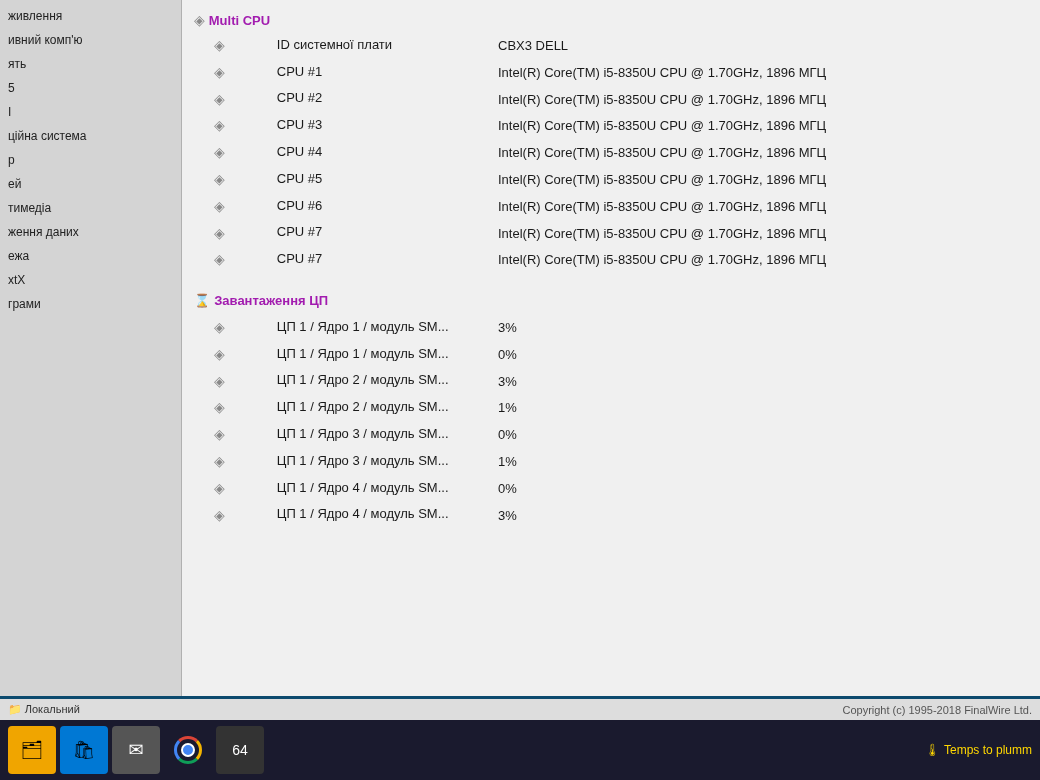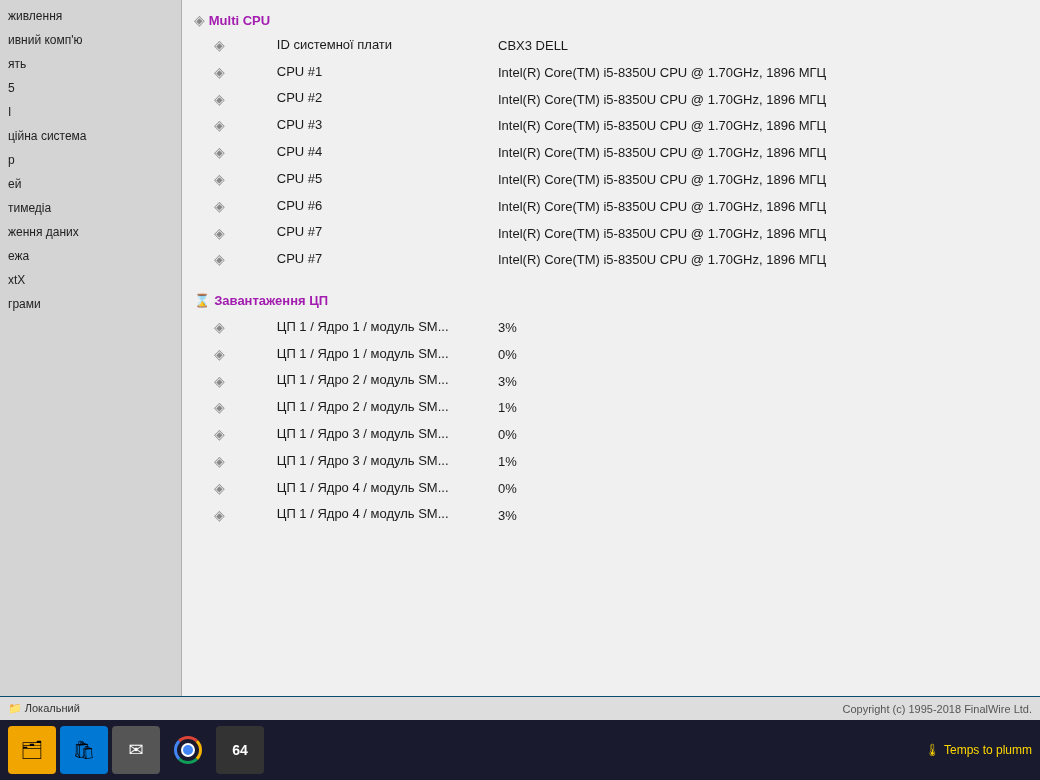--- a/index.html
+++ b/index.html
@@ -105,21 +105,21 @@
     }
 
     
     .status-bar {
       position: absolute;
       bottom: 60px;
       left: 0;
       right: 0;
       height: 24px;
       background: #ddd;
-      border-top: 1px solid #0c4a6e;
+      border-top: 3px solid #0c4a6e;
       display: flex;
       align-items: center;
       padding: 0 8px;
       font-size: 11px;
       color: #333;
     }
 
     .status-item {
       margin-right: 20px;
     }
@@ -154,21 +154,21 @@
       cursor: pointer;
       font-size: 20px;
     }
 
     .taskbar-btn-file { background: #f0a500; border-radius: 4px; }
     .taskbar-btn-store { background: #0078d4; border-radius: 4px; }
     .taskbar-btn-mail { background: #555; border-radius: 4px; color: #fff; }
     .taskbar-btn-64 {
       background: #333;
       color: #fff;
-      font-weight: bold;
+      font-weight: normal;
       font-size: 14px;
       border-radius: 4px;
     }
 
     .taskbar-notification {
       margin-left: auto;
       display: flex;
       align-items: center;
       gap: 8px;
       color: #ddd;

